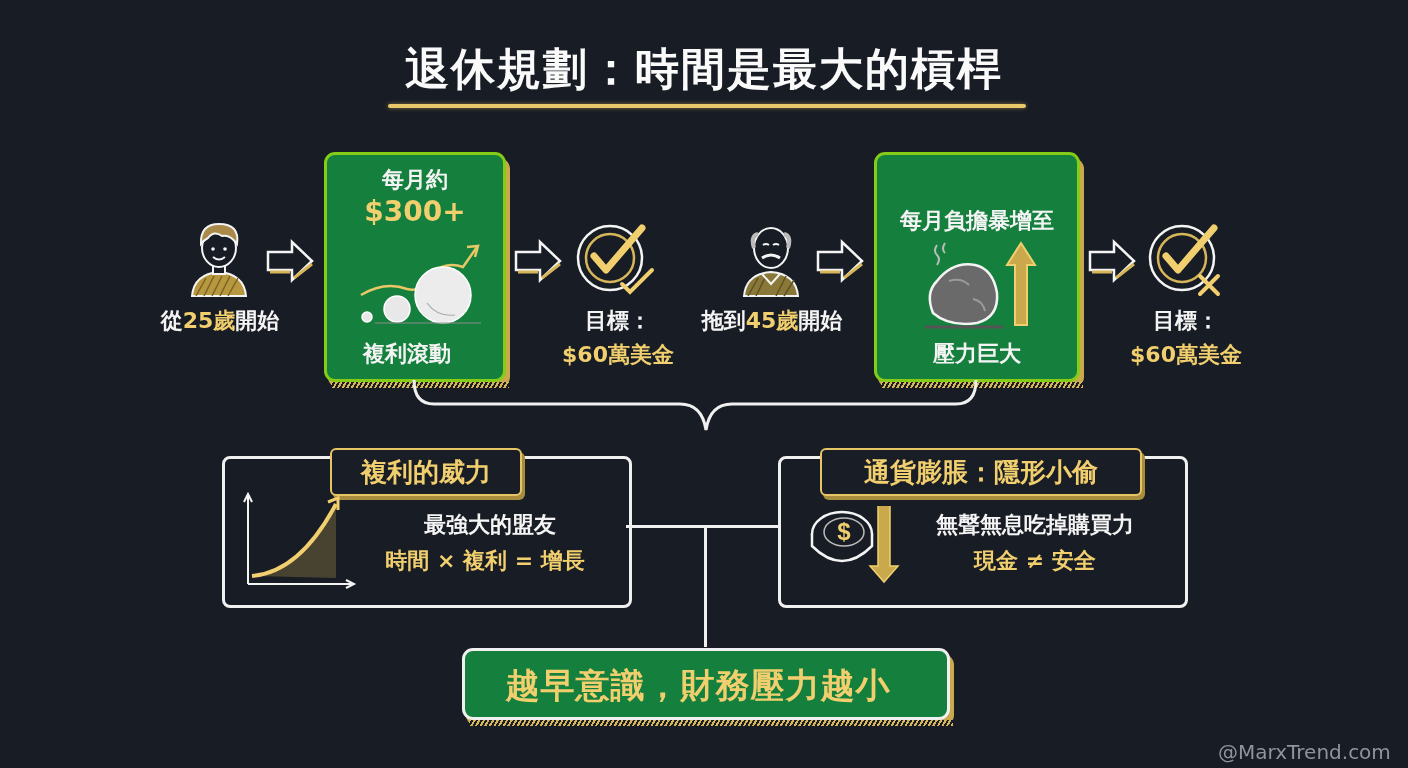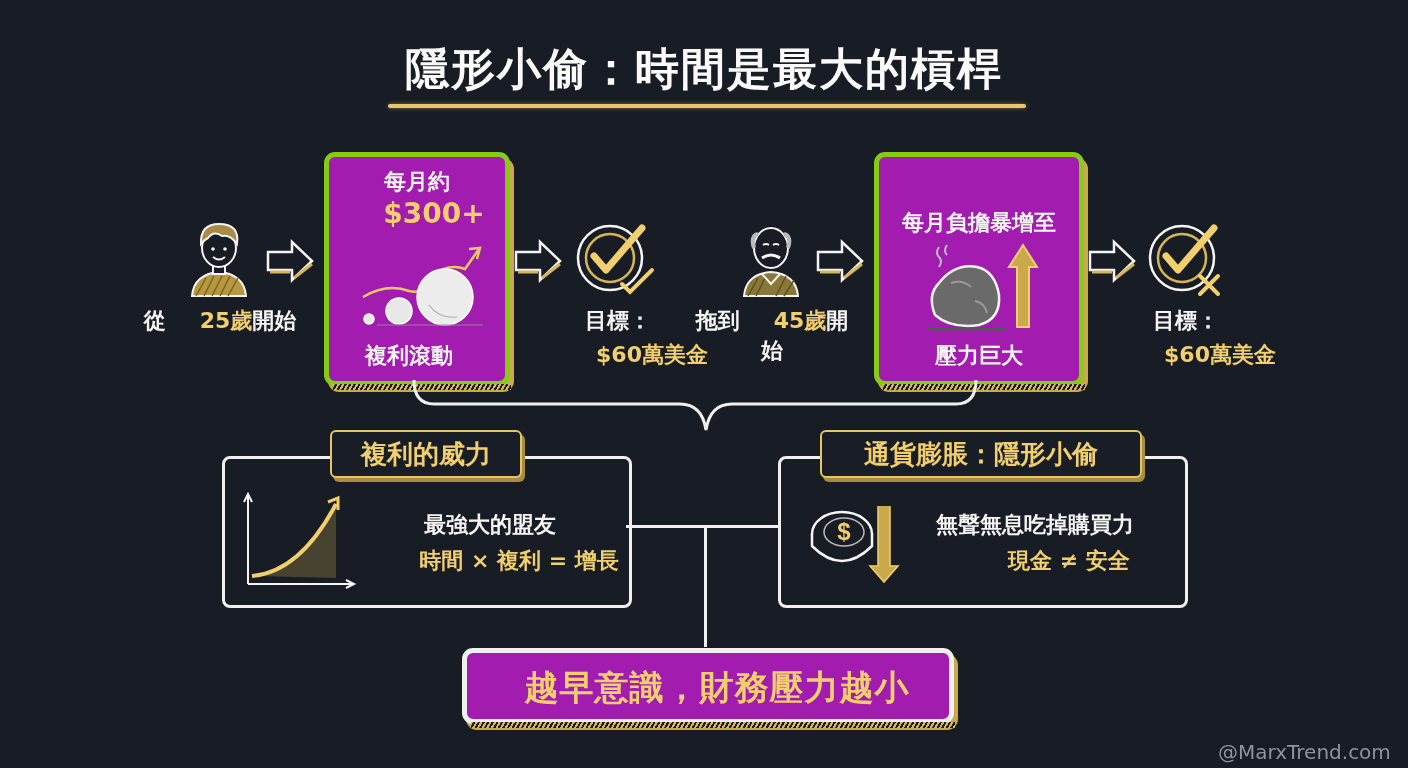--- a/index.html
+++ b/index.html
@@ -1,35 +1,35 @@
 <!DOCTYPE html>
 <html><head>
 <meta charset="utf-8">
 <style>
   html,body{margin:0;padding:0;}
   body{width:1408px;height:768px;background:#181c24;overflow:hidden;position:relative;font-family:"DejaVu Sans","Liberation Sans",sans-serif;color:#f2f2f2;}
   .abs{position:absolute;}
-  .gold{color:#f1cf6e;margin-left:34px;}
+  .gold{color:#f1cf6e;}
   .white{color:#f4f4f4;}
   .title{left:0;width:1408px;top:40px;text-align:center;font-size:44px;font-weight:bold;letter-spacing:2px;color:#fafafa;}
   .title-line{left:388px;width:638px;top:104px;height:4px;background:#e9c86a;border-radius:3px;box-shadow:0 0 4px rgba(233,200,106,.5);}
-  .box{position:absolute;border:5px solid #84cc16;border-radius:11px;background:#a21caf;box-shadow:4px 6px 0 0 #c9a94c;}
+  .box{position:absolute;border:3px solid #84cc16;border-radius:11px;background:#15803d;box-shadow:4px 6px 0 0 #c9a94c;}
   .box-hatch{position:absolute;left:4px;right:-6px;bottom:-9px;height:6px;background:repeating-linear-gradient(120deg,#d7b659 0 2px,#191d25 2px 4px);}
   .center{text-align:center;}
   .lbl{font-weight:bold;font-size:22px;}
   .big{font-weight:bold;font-size:28px;}
-  .tagbox{position:absolute;border:2px solid #e6c566;border-radius:6px;background:#191d25;font-weight:bold;color:#f1cf6e;text-align:center;box-shadow:3px 4px 0 0 #a98d3e;}
+  .tagbox{position:absolute;border:2px solid #e6c566;border-radius:6px;background:#191d25;font-weight:bold;color:#f1cf6e;text-align:center;box-shadow:3px 4px 0 0 #a98d3e;margin-top:18px;}
   .panel{position:absolute;border:3px solid #f0f0f0;border-radius:8px;}
   .line{position:absolute;background:#f0f0f0;}
   svg{overflow:visible;}
 </style>
 </head>
 <body>
 
-<div class="abs title">隱形小偷：時間是最大的槓桿</div>
+<div class="abs title">退休規劃：時間是最大的槓桿</div>
 <div class="abs title-line"></div>
 
 <div class="abs" style="left:186px;top:218px;width:66px;height:80px;">
   <svg width="66" height="80" viewBox="0 0 66 80">
     <path d="M6 78 Q8 56 33 54 Q58 56 60 78 Z" fill="#b8983f" stroke="#f4f4f4" stroke-width="2"></path>
     <path d="M10 78 L20 60 M18 78 L28 58 M26 78 L36 58 M34 78 L44 58 M42 78 L52 60" stroke="#7a6426" stroke-width="1.5"></path>
     <rect x="27" y="46" width="12" height="10" fill="#181c24" stroke="#f4f4f4" stroke-width="2"></rect>
     <ellipse cx="33" cy="30" rx="17" ry="19" fill="#181c24" stroke="#f4f4f4" stroke-width="2"></ellipse>
     <path d="M15 26 Q14 6 33 6 Q54 6 51 26 Q44 16 36 18 Q28 12 22 20 Q18 22 15 26 Z" fill="#a98a48" stroke="#f4f4f4" stroke-width="2"></path>
     <circle cx="27" cy="31" r="1.8" fill="#f4f4f4"></circle>

